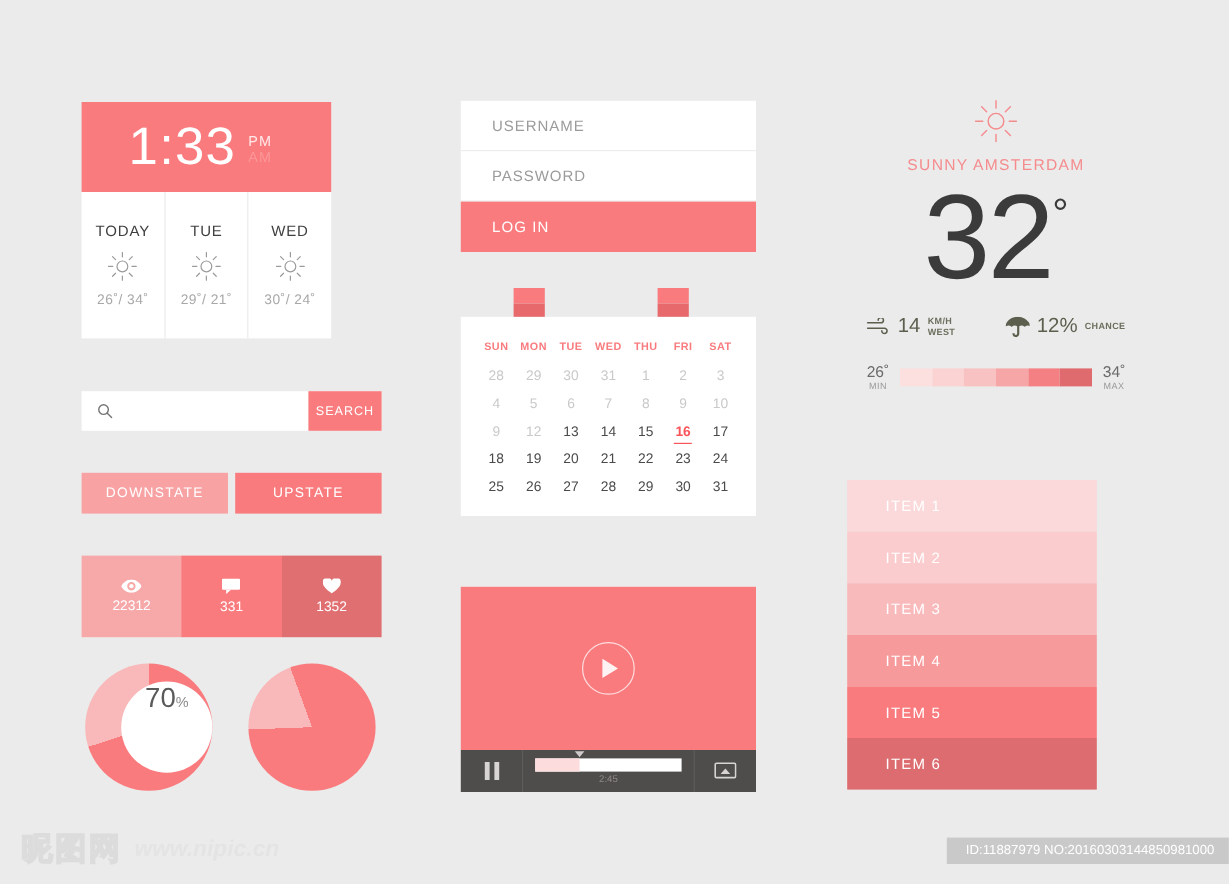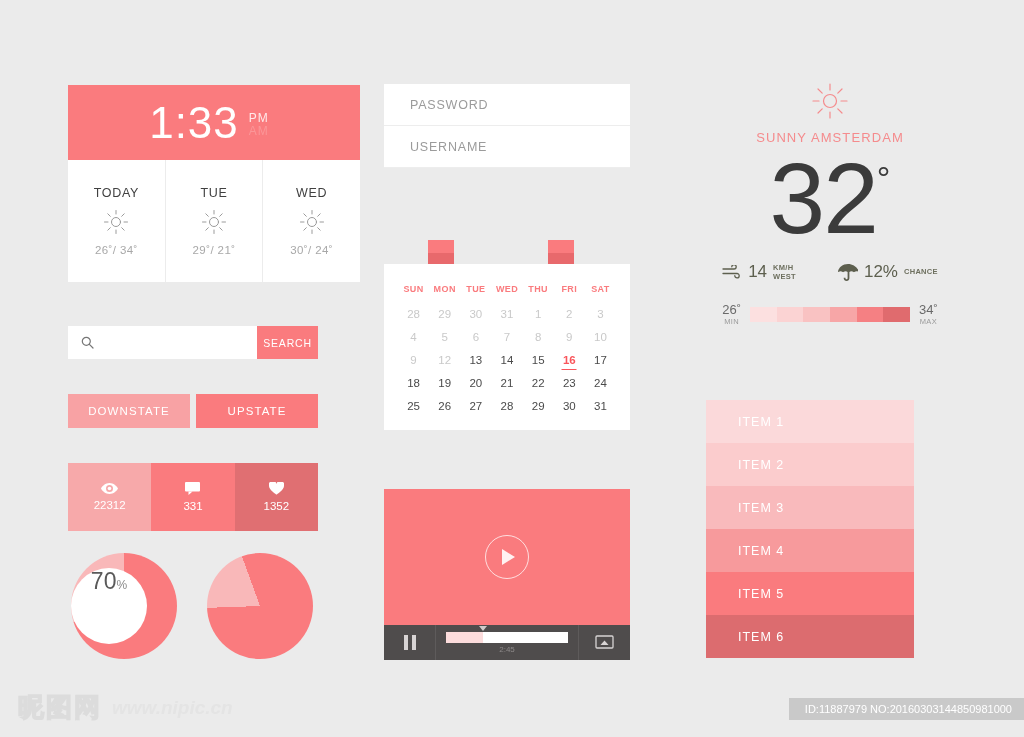--- a/index.html
+++ b/index.html
@@ -9,21 +9,21 @@
     font-family: "Liberation Sans", sans-serif;
     position: relative;
     overflow: hidden;
   }
   .canvas { position: absolute; inset: 0; }
 
   
   .card { background: #fff; }
 
   
-  #clock-widget { position: absolute; left: 68px; top: 85px; width: 292px; }
+  #clock-widget { position: absolute; left: 68px; top: 85px; width: 208px; }
   .clock-head {
     background: #fa7b7e; height: 75px;
     display: flex; align-items: center; justify-content: center;
     padding-right: 10px;
   }
   .clock-time {
     color: #fff; font-size: 44px; font-weight: 300; letter-spacing: 1px;
     line-height: 1;
   }
   .clock-ampm { margin-left: 10px; line-height: 1.05; padding-top: 4px; }
@@ -68,21 +68,21 @@
     justify-content: center; gap: 5px; color: #fff;
   }
   .stat-value { font-size: 11.5px; }
   .s1 { background: #f7a9aa; } .s2 { background: #fa7b7e; } .s3 { background: #e06f72; }
 
   
   #donut-chart { position: absolute; left: 71px; top: 553px; width: 106px; height: 106px; }
   .donut-ring {
     width: 106px; height: 106px; border-radius: 50%;
     background: conic-gradient(#fa7b7e 0deg 252deg, #f9b8b9 252deg 360deg);
-    display: flex; align-items: center; justify-content: flex-start;
+    display: flex; align-items: center; justify-content: flex-end;
   }
   .donut-hole {
     width: 76px; height: 76px; border-radius: 50%; background: #fff;
     display: flex; align-items: baseline; justify-content: center;
   }
   .donut-num { font-size: 23px; color: #5a5a5a; font-weight: 300; }
   .donut-pct { font-size: 12px; color: #8a8a8a; }
 
   #pie-chart {
     position: absolute; left: 207px; top: 553px; width: 106px; height: 106px;
@@ -307,22 +307,23 @@
     <div class="donut-ring">
       <div class="donut-hole">
         <span class="donut-num">70</span>
         <span class="donut-pct">%</span>
       </div>
     </div>
   </div>
   <div id="pie-chart"></div>
 
   <div id="login-form">
+    <div class="login-field">USERNAME</div>
     <div class="login-field">PASSWORD</div>
-    <div class="login-field">USERNAME</div>
+    <div class="login-btn">LOG IN</div>
   </div>
 
   <div id="calendar-widget">
     <div class="cal-tabs">
       <div class="cal-tab t1">
         <div class="tt"></div>
           <div class="tb"></div>
       </div>
       <div class="cal-tab t2">
         <div class="tt"></div>

